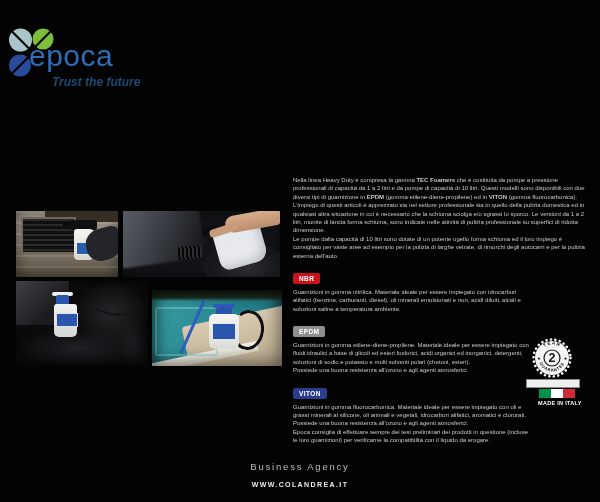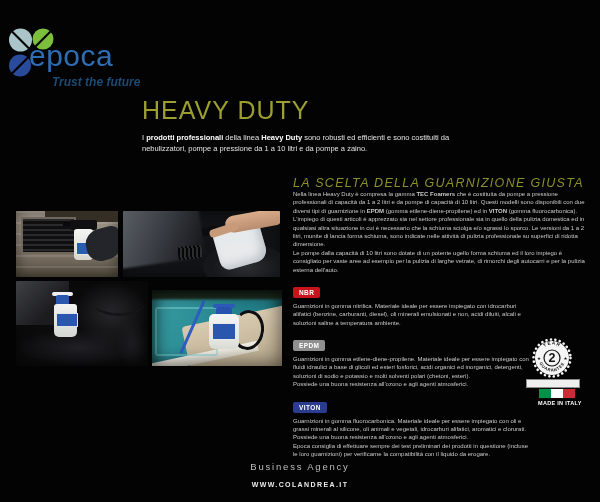--- a/index.html
+++ b/index.html
@@ -111,24 +111,20 @@
       <line x1="4" y1="4.5" x2="21" y2="21.5" stroke="#030303" stroke-width="2.2"></line>
       <circle cx="35" cy="12" r="10.5" fill="#7cbf3c"></circle>
       <line x1="43.5" y1="3.5" x2="26.5" y2="20.5" stroke="#030303" stroke-width="2.2"></line>
       <circle cx="12" cy="38.5" r="11" fill="#2a4b9b"></circle>
       <line x1="3.5" y1="47" x2="20.5" y2="30" stroke="#030303" stroke-width="2.2"></line>
     </svg>
     <div class="epoca-word">epoca</div>
     <div class="tagline">Trust the future</div>
   </div>
 
-  <div class="hero">
-    <h1 class="hero-title">HEAVY DUTY</h1>
-    <p class="hero-desc"><span>I </span><b>prodotti professionali</b><span> della linea </span><b>Heavy Duty</b><span> sono robusti ed efficienti e sono costituiti da nebulizzatori, pompe a pressione da 1 a 10 litri e da pompe a zaino.</span></p>
-  </div>
 
   <div class="photo p1">
     <div class="p1-stripes"></div>
       <div class="p1-awning"></div>
       <div class="p1-window"></div>
     <div class="p1-nozzle"></div>
       <div class="p1-pump"></div>
       <div class="p1-bottle"></div>
     <div class="p1-label"></div>
       <div class="p1-glove"></div>
@@ -159,21 +155,20 @@
     <div class="p4-lance"></div>
       <div class="p4-hose"></div>
       <div class="p4-caphandle"></div>
       <div class="p4-cap"></div>
     <div class="p4-tank"></div>
       <div class="p4-label"></div>
       <div class="p4-vign"></div>
   </div>
 
   <div class="rightcol">
-    <div class="rc-heading">LA SCELTA DELLA GUARNIZIONE GIUSTA</div>
     <p class="para1"><span>Nella linea Heavy Duty è compresa la gamma </span><b>TEC Foamers</b><span> che è costituita da pompe a pressione professionali di capacità da 1 a 2 litri e da pompe di capacità di 10 litri. Questi modelli sono disponibili con due diversi tipi di guarnizione in </span><b>EPDM</b><span> (gomma etilene-diene-propilene) ed in </span><b>VITON</b><span> (gomma fluorocarbonica).
 L'impiego di questi articoli è apprezzato sia nel settore professionale sia in quello della pulizia domestica ed in qualsiasi altra situazione in cui è necessario che la schiuma sciolga e/o sgrassi lo sporco. Le versioni da 1 a 2 litri, munite di lancia forma schiuma, sono indicate nelle attività di pulizia professionale su superfici di ridotta dimensione.</span></p>
     <p class="para2">Le pompe dalla capacità di 10 litri sono dotate di un potente ugello forma schiuma ed il loro impiego è consigliato per vaste aree ad esempio per la pulizia di larghe vetrate, di rimorchi degli autocarri e per la pulizia esterna dell'auto.</p>
 
     <div class="mat">
       <span class="badge" style="background: rgb(200, 19, 28);">NBR</span>
       <p>Guarnizioni in gomma nitrilica. Materiale ideale per essere impiegato con idrocarburi alifatici (benzine, carburanti, diesel), oli minerali emulsionati e non, acidi diluiti, alcali e soluzioni saline a temperatura ambiente.</p>
     </div>
     <div class="mat">
       <span class="badge" style="background: rgb(143, 143, 143);">EPDM</span>

